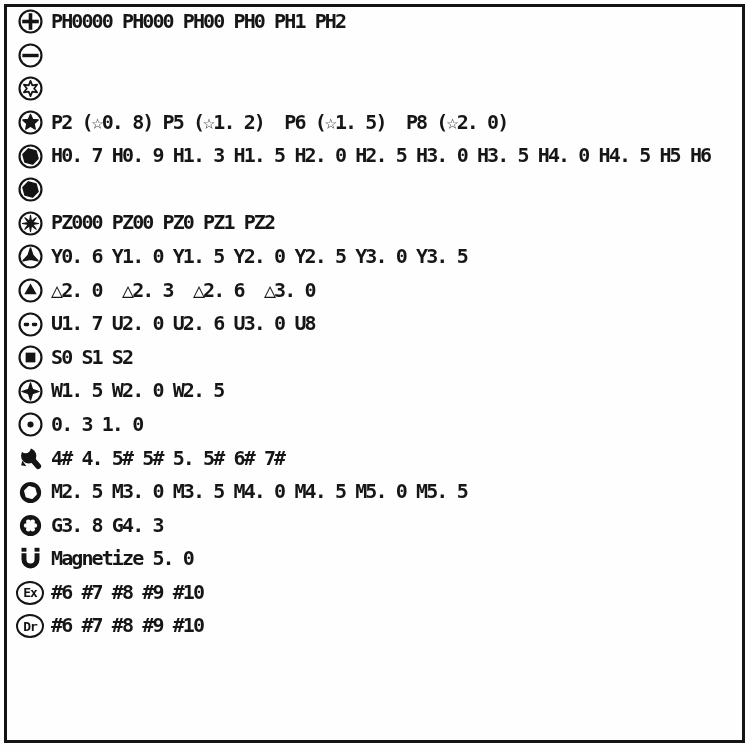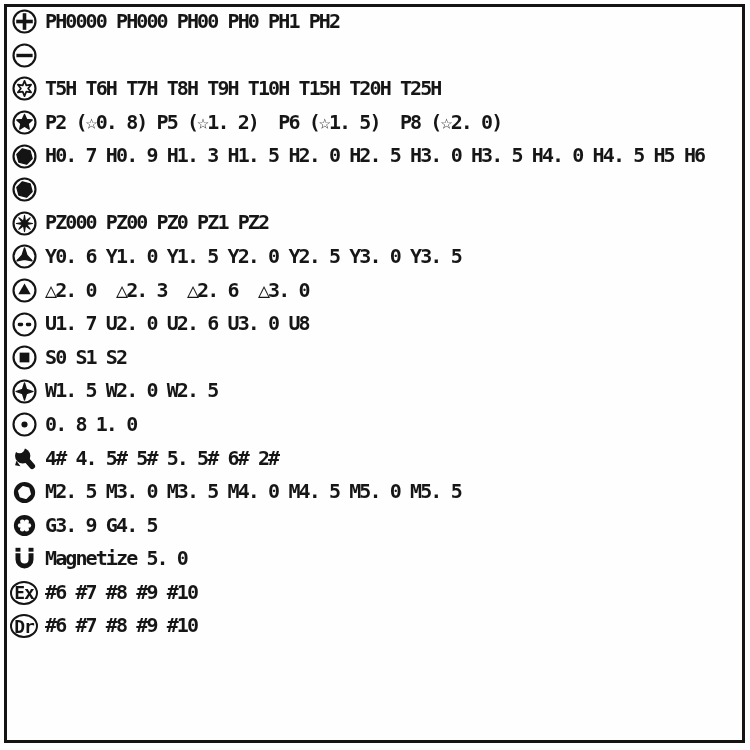--- a/index.html
+++ b/index.html
@@ -7,36 +7,36 @@
     width:750px;height:750px;background:#ffffff;overflow:hidden;
     font-family:"DejaVu Sans Mono","Liberation Mono",monospace;
   }
   .sheet{position:relative;width:750px;height:750px;background:#fefefe;}
   .frame{
     position:absolute;left:4px;top:4px;right:5px;bottom:7px;
     border:3px solid #141414;pointer-events:none;
   }
   .rows{position:absolute;left:0;top:5px;right:0;}
   .row{
-    height:33.6px;display:flex;align-items:center;padding-left:10px;
+    height:33.6px;display:flex;align-items:center;padding-left:16px;
     white-space:pre;
   }
   .icon{
     flex:0 0 auto;width:28px;height:28px;margin-right:7px;
     display:flex;align-items:center;justify-content:center;
   }
   .icon svg{display:block;}
   .label{
     font-size:20px;font-weight:bold;letter-spacing:-1.9px;color:#161616;
     transform:translateY(-1px);
   }
   .badge{
     box-sizing:border-box;width:28px;height:24px;border:2.3px solid #141414;
     border-radius:50%;display:flex;align-items:center;justify-content:center;
-    font-size:18px;font-weight:bold;color:#141414;letter-spacing:-1px;
+    font-size:13px;font-weight:bold;color:#141414;letter-spacing:-1px;
     background:#fff;
   }
   .ink{fill:#141414;}
   .ring{fill:none;stroke:#141414;stroke-width:2.4;}
 </style>
 </head>
 <body>
 
 <div class="sheet">
   <div class="frame"></div>
@@ -63,21 +63,20 @@
     </div>
 
 
     <div class="row">
       <span class="icon">
         <svg width="27" height="27" viewBox="0 0 30 30">
           <circle class="ring" cx="15" cy="15" r="12.2"></circle>
           <polygon points="15,6.5 17,11.54 22.36,10.75 19,15 22.36,19.25 17,18.46 15,23.5 13,18.46 7.64,19.25 11,15 7.64,10.75 13,11.54" fill="none" stroke="#141414" stroke-width="1.9" stroke-linejoin="round"></polygon>
         </svg>
       </span>
-      <span class="label">T5H T6H T7H T8H T9H T10H T15H T20H T25H</span>
     </div>
 
     <div class="row">
       <span class="icon">
         <svg width="27" height="27" viewBox="0 0 30 30">
           <circle class="ring" cx="15" cy="15" r="12.2"></circle>
           <polygon class="ink" stroke="#141414" stroke-width="1.5" stroke-linejoin="round" points="15,6 17.47,11.6 23.56,12.22 18.99,16.3 20.29,22.28 15,19.2 9.71,22.28 11.01,16.3 6.44,12.22 12.53,11.6"></polygon>
         </svg>
       </span>
       <span class="label">P2 (☆0. 8) P5 (☆1. 2)  P6 (☆1. 5)  P8 (☆2. 0)</span>
@@ -163,34 +162,34 @@
       <span class="label">W1. 5 W2. 0 W2. 5</span>
     </div>
 
     <div class="row">
       <span class="icon">
         <svg width="27" height="27" viewBox="0 0 30 30">
           <circle class="ring" cx="15" cy="15" r="12.2"></circle>
           <circle class="ink" cx="15" cy="15" r="3.4"></circle>
         </svg>
       </span>
-      <span class="label">0. 8 1. 0</span>
+      <span class="label">0. 3 1. 0</span>
     </div>
 
 
     <div class="row">
       <span class="icon">
         <svg width="27" height="27" viewBox="0 0 30 30">
           <circle class="ink" cx="13" cy="12" r="8.5"></circle>
           <circle cx="9.5" cy="3.5" r="5.8" fill="#fefefe"></circle>
           <line x1="17" y1="16" x2="23.5" y2="23.5" stroke="#141414" stroke-width="6.5" stroke-linecap="round"></line>
           <polygon class="ink" points="6,17.5 10.5,23.5 4.5,22.5"></polygon>
         </svg>
       </span>
-      <span class="label">4# 4. 5# 5# 5. 5# 6# 2#</span>
+      <span class="label">4# 4. 5# 5# 5. 5# 6# 7#</span>
     </div>
 
     <div class="row">
       <span class="icon">
         <svg width="27" height="27" viewBox="0 0 30 30">
           <circle class="ink" cx="15" cy="15" r="11.8"></circle>
           <polygon points="21,16.6 16.6,21 10.7,19.3 9,13.4 13.4,9 19.3,10.7" fill="#fefefe" stroke="#fefefe" stroke-width="2.4" stroke-linejoin="round"></polygon>
         </svg>
       </span>
       <span class="label">M2. 5 M3. 0 M3. 5 M4. 0 M4. 5 M5. 0 M5. 5</span>
@@ -202,21 +201,21 @@
           <circle class="ink" cx="15" cy="15" r="11.8"></circle>
           <circle cx="15" cy="15" r="4.5" fill="#fefefe"></circle>
           <circle cx="19.8" cy="15" r="2.6" fill="#fefefe"></circle>
           <circle cx="17.4" cy="19.16" r="2.6" fill="#fefefe"></circle>
           <circle cx="12.6" cy="19.16" r="2.6" fill="#fefefe"></circle>
           <circle cx="10.2" cy="15" r="2.6" fill="#fefefe"></circle>
           <circle cx="12.6" cy="10.84" r="2.6" fill="#fefefe"></circle>
           <circle cx="17.4" cy="10.84" r="2.6" fill="#fefefe"></circle>
         </svg>
       </span>
-      <span class="label">G3. 9 G4. 5</span>
+      <span class="label">G3. 8 G4. 3</span>
     </div>
 
 
     <div class="row">
       <span class="icon">
         <svg width="27" height="27" viewBox="0 0 30 30">
           <path class="ink" d="M5,8 L5,15 A10,10 0 0 0 25,15 L25,8 L19.5,8 L19.5,15 A4.5,4.5 0 0 1 10.5,15 L10.5,8 Z"></path>
           <rect class="ink" x="5" y="2" width="5.5" height="4.3"></rect>
           <rect class="ink" x="19.5" y="2" width="5.5" height="4.3"></rect>
         </svg>

